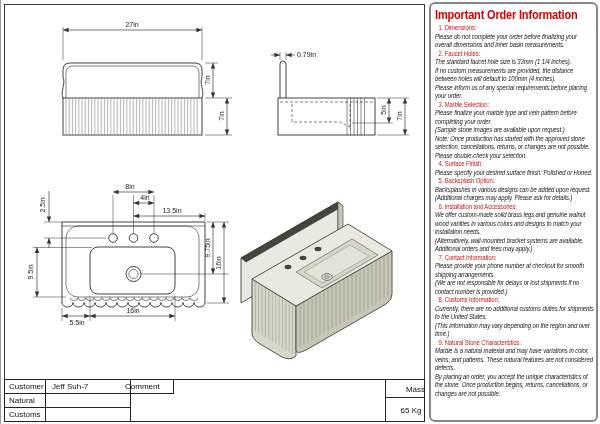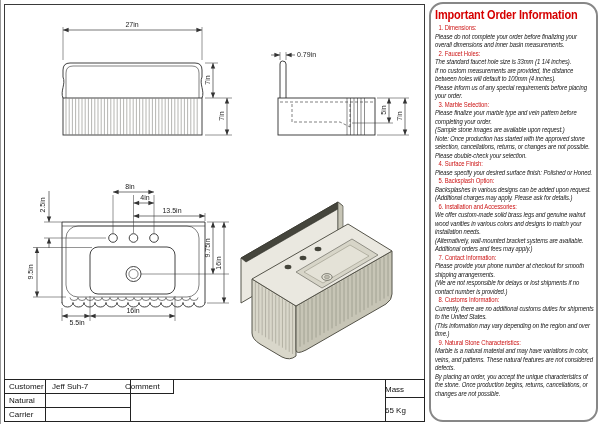--- a/index.html
+++ b/index.html
@@ -18,21 +18,21 @@
   .stone-top{fill:var(--stone-top);}
   .stone-front{fill:var(--stone-front);}
   .stone-side{fill:var(--stone-side);}
   .stone-edge{fill:var(--stone-edge);}
   
   #title-block{position:absolute;left:4px;top:379px;width:421px;height:43px;font-size:8px;border-radius:13px;}
   .tb-line{position:absolute;background:#222;}
   .tb-text{position:absolute;white-space:nowrap;}
   
   #order-panel{position:absolute;left:429px;top:2px;width:169px;height:420px;
-               box-sizing:border-box;border:2px solid var(--pborder);border-radius:14px;
+               box-sizing:border-box;border:2px solid var(--pborder);border-radius:6px;
                background:#fff;overflow:hidden;padding:2px 0 12px 4px;}
   #panel-scale{width:188px;transform:scaleX(.845);transform-origin:0 0;}
   #panel-title{font-size:13px;font-weight:bold;color:var(--red);white-space:nowrap;
                letter-spacing:-.2px;margin:1px 0 2px 0;}
   .sec-head{color:var(--red2);font-size:7px;line-height:8.5px;letter-spacing:-.1px;padding-left:4px;}
   .sec-para{color:#151515;font-style:italic;font-size:7px;line-height:8.5px;letter-spacing:-.1px;}
 </style>
 </head>
 <body>
 
@@ -264,25 +264,25 @@
     <div class="tb-line" style="left:41px;top:0;width:1px;height:43px"></div>
     <div class="tb-line" style="left:126px;top:0;width:1px;height:43px"></div>
     <div class="tb-line" style="left:169px;top:0;width:1px;height:14px"></div>
     <div class="tb-line" style="left:381px;top:0;width:1px;height:43px"></div>
     <div class="tb-line" style="left:420px;top:0;width:1px;height:43px"></div>
 
     <div class="tb-text" style="left:5px;top:3px">Customer</div>
     <div class="tb-text" style="left:48px;top:3px">Jeff Suh-7</div>
     <div class="tb-text" style="left:5px;top:17px">Natural</div>
     <div class="tb-text" style="left:48px;top:17px"></div>
-    <div class="tb-text" style="left:5px;top:31px">Carrier</div>
+    <div class="tb-text" style="left:5px;top:31px">Customs</div>
     <div class="tb-text" style="left:48px;top:31px"></div>
     <div class="tb-text" style="left:121px;top:3px">Comment</div>
-    <div class="tb-text" style="left:381px;top:6px;width:40px;text-align:left">Mass</div>
-    <div class="tb-text" style="left:381px;top:27px;width:52px;text-align:left">65 Kg</div>
+    <div class="tb-text" style="left:381px;top:6px;width:40px;text-align:right">Mass</div>
+    <div class="tb-text" style="left:381px;top:27px;width:52px;text-align:center">65 Kg</div>
   </div>
 
   <div id="order-panel">
     <div id="panel-scale">
       <div id="panel-title">Important Order Information</div>
       <div id="sections">
           <div class="sec-head">1. Dimensions:</div>
           <div class="sec-para">Please do not complete your order before finalizing your overall dimensions and inner basin measurements.</div>
           <div class="sec-head">2. Faucet Holes:</div>
           <div class="sec-para">The standard faucet hole size is 33mm (1 1/4 inches).</div>

